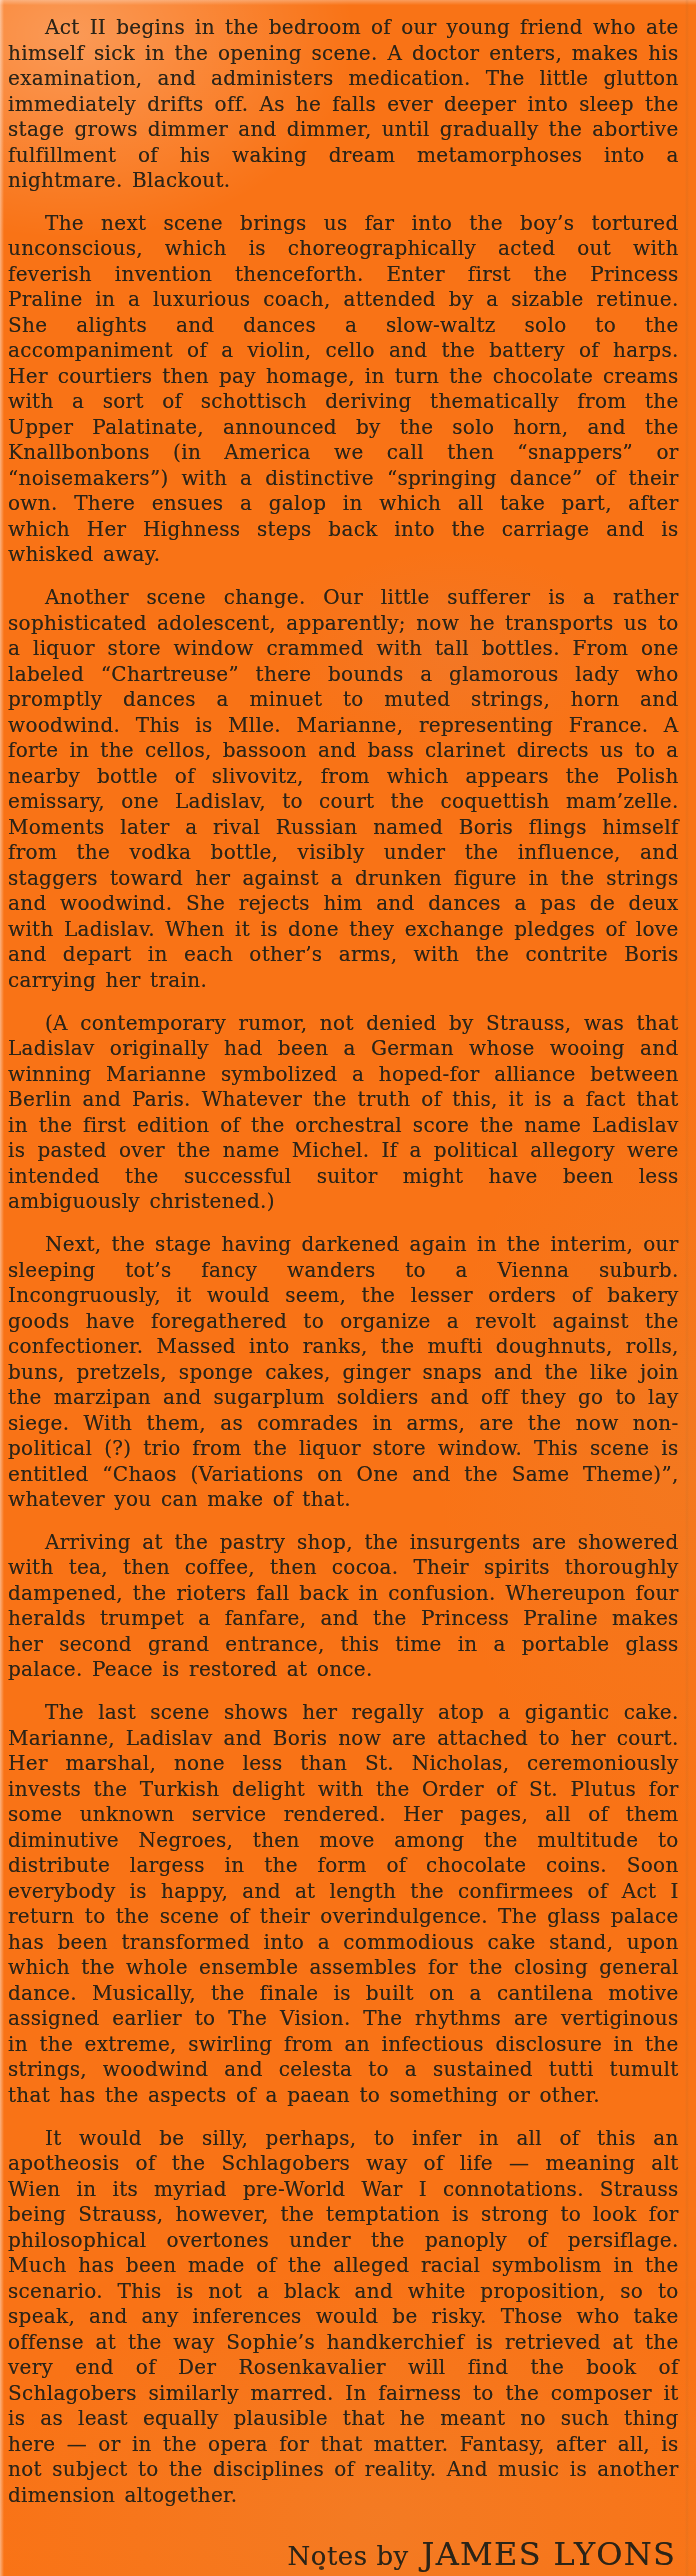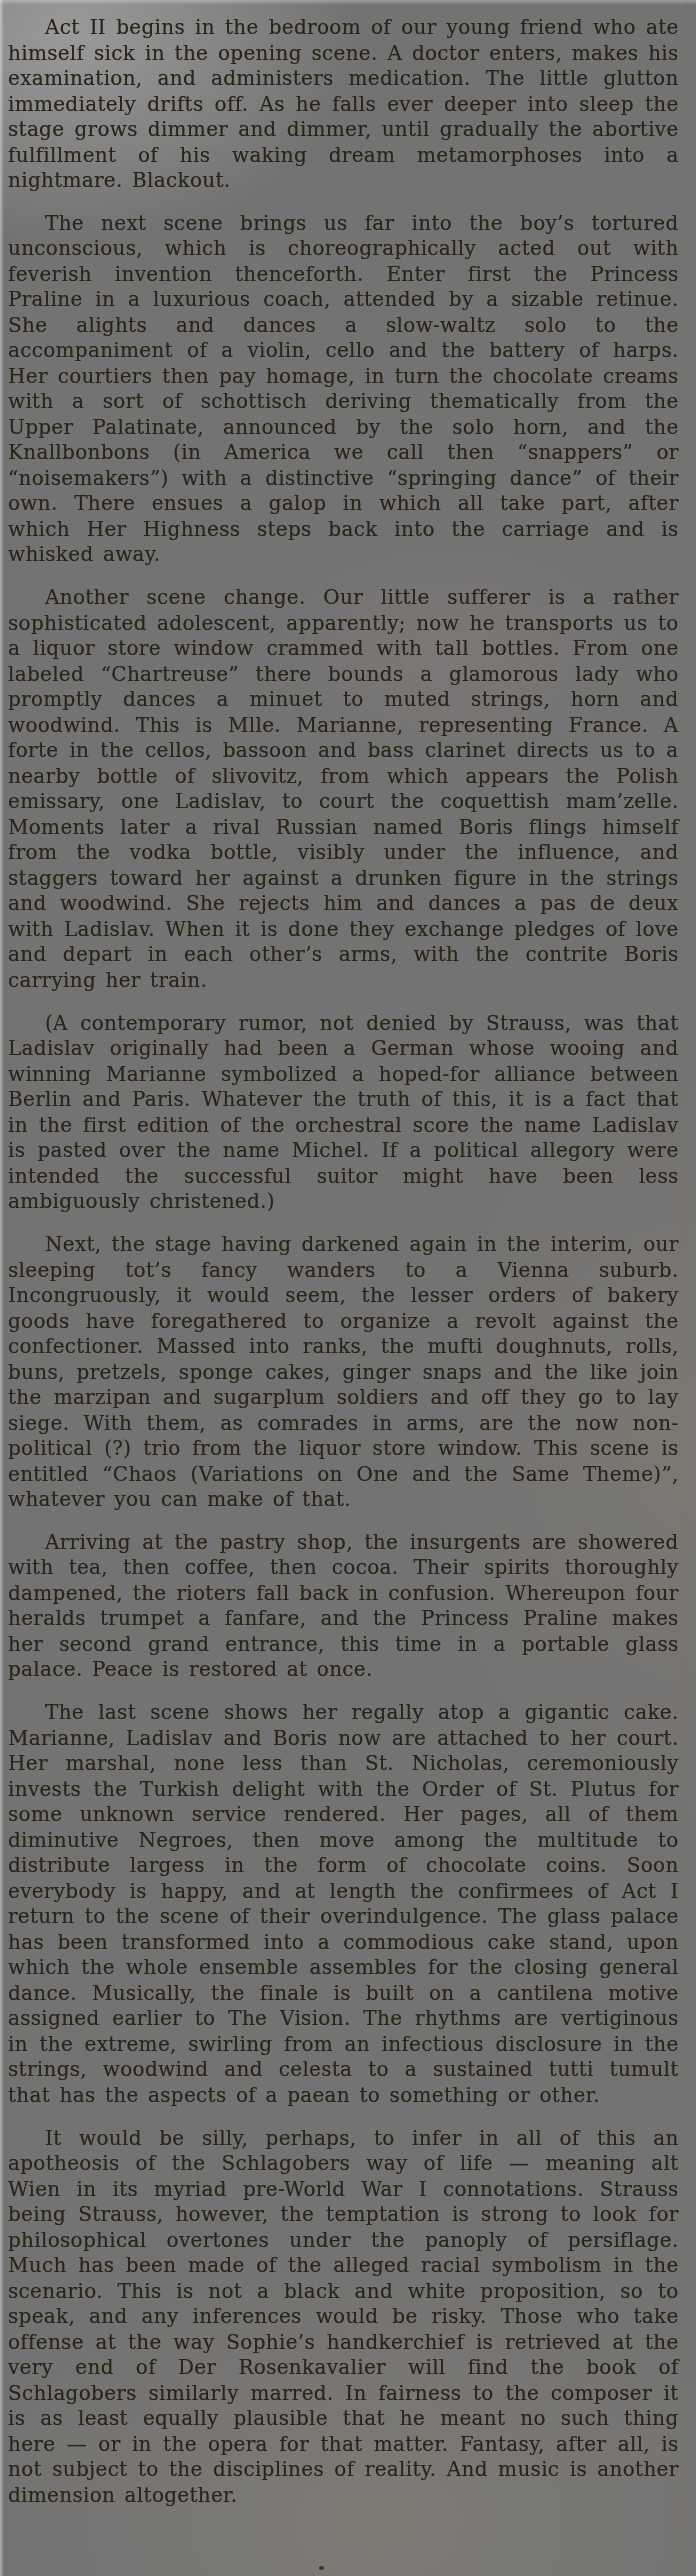--- a/index.html
+++ b/index.html
@@ -5,21 +5,21 @@
   html, body {
     margin: 0;
     padding: 0;
     background: #d8d0b8;
   }
   .page {
     position: relative;
     width: 696px;
     height: 2576px;
     margin: 0 auto;
-    background: #737373;
+    background: #f97316;
     overflow: hidden;
     font-family: "DejaVu Serif", "Liberation Serif", serif;
     color: #2b2418;
   }
   
   .texture {
     position: absolute;
     inset: 0;
     pointer-events: none;
     background:
@@ -82,17 +82,21 @@
   <main class="body-text">
     <p class="para"><span>Act II begins in the bedroom of our young friend who ate himself sick in the opening scene. A doctor enters, makes his examination, and administers medication. The little glutton immediately drifts off. As he falls ever deeper into sleep the stage grows dimmer and dimmer, until gradually the abortive fulfillment of his waking dream metamorphoses into a nightmare. Blackout.</span></p>
     <p class="para"><span>The next scene brings us far into the boy’s tortured unconscious, which is choreographically acted out with feverish invention thenceforth. Enter first the Princess Praline in a luxurious coach, attended by a sizable retinue. She alights and dances a slow-waltz solo to the accompaniment of a violin, cello and the battery of harps. Her courtiers then pay homage, in turn the chocolate creams with a sort of schottisch deriving thematically from the Upper Palatinate, announced by the solo horn, and the </span><span class="it">Knallbonbons</span><span> (in America we call then “snappers” or “noisemakers”) with a distinctive “springing dance” of their own. There ensues a galop in which all take part, after which Her Highness steps back into the carriage and is whisked away.</span></p>
     <p class="para"><span>Another scene change. Our little sufferer is a rather sophisticated adolescent, apparently; now he transports us to a liquor store window crammed with tall bottles. From one labeled “Chartreuse” there bounds a glamorous lady who promptly dances a minuet to muted strings, horn and woodwind. This is Mlle. Marianne, representing France. A </span><span class="it">forte</span><span> in the cellos, bassoon and bass clarinet directs us to a nearby bottle of slivovitz, from which appears the Polish emissary, one Ladislav, to court the coquettish mam’zelle. Moments later a rival Russian named Boris flings himself from the vodka bottle, visibly under the influence, and staggers toward her against a drunken figure in the strings and woodwind. She rejects him and dances a </span><span class="it">pas de deux</span><span> with Ladislav. When it is done they exchange pledges of love and depart in each other’s arms, with the contrite Boris carrying her train.</span></p>
     <p class="para"><span>(A contemporary rumor, not denied by Strauss, was that Ladislav originally had been a German whose wooing and winning Marianne symbolized a hoped-for alliance between Berlin and Paris. Whatever the truth of this, it is a fact that in the first edition of the orchestral score the name Ladislav is pasted over the name Michel. If a political allegory were intended the successful suitor might have been less ambiguously christened.)</span></p>
     <p class="para"><span>Next, the stage having darkened again in the interim, our sleeping tot’s fancy wanders to a Vienna suburb. Incongruously, it would seem, the lesser orders of bakery goods have foregathered to organize a revolt against the confectioner. Massed into ranks, the mufti doughnuts, rolls, buns, pretzels, sponge cakes, ginger snaps and the like join the marzipan and sugarplum soldiers and off they go to lay siege. With them, as comrades in arms, are the now non-political (?) trio from the liquor store window. This scene is entitled “Chaos (Variations on One and the Same Theme)”, whatever you can make of that.</span></p>
     <p class="para"><span>Arriving at the pastry shop, the insurgents are showered with tea, then coffee, then cocoa. Their spirits thoroughly dampened, the rioters fall back in confusion. Whereupon four heralds trumpet a fanfare, and the Princess Praline makes her second grand entrance, this time in a portable glass palace. Peace is restored at once.</span></p>
     <p class="para"><span>The last scene shows her regally atop a gigantic cake. Marianne, Ladislav and Boris now are attached to her court. Her marshal, none less than St. Nicholas, ceremoniously invests the Turkish delight with the Order of St. Plutus for some unknown service rendered. Her pages, all of them diminutive Negroes, then move among the multitude to distribute largess in the form of chocolate coins. Soon everybody is happy, and at length the confirmees of Act I return to the scene of their overindulgence. The glass palace has been transformed into a commodious cake stand, upon which the whole ensemble assembles for the closing general dance. Musically, the finale is built on a cantilena motive assigned earlier to The Vision. The rhythms are vertiginous in the extreme, swirling from an infectious disclosure in the strings, woodwind and celesta to a sustained </span><span class="it">tutti</span><span> tumult that has the aspects of a paean to something or other.</span></p>
     <p class="para"><span>It would be silly, perhaps, to infer in all of this an apotheosis of the </span><span class="it">Schlagobers</span><span> way of life — meaning </span><span class="it">alt Wien</span><span> in its myriad pre-World War I connotations. Strauss being Strauss, however, the temptation is strong to look for philosophical overtones under the panoply of persiflage. Much has been made of the alleged racial symbolism in the scenario. This is not a black and white proposition, so to speak, and any inferences would be risky. Those who take offense at the way Sophie’s handkerchief is retrieved at the very end of </span><span class="it">Der Rosenkavalier</span><span> will find the book of </span><span class="it">Schlagobers</span><span> similarly marred. In fairness to the composer it is as least equally plausible that he meant no such thing here — or in the opera for that matter. Fantasy, after all, is not subject to the disciplines of reality. And music is another dimension altogether.</span></p>
 
+    <div class="signature">
+      <span class="sig-prefix">Notes by</span>
+      <span class="sig-name">JAMES LYONS</span>
+    </div>
   </main>
 
   <div class="speck"></div>
 </div>
 
 
 </body></html>

